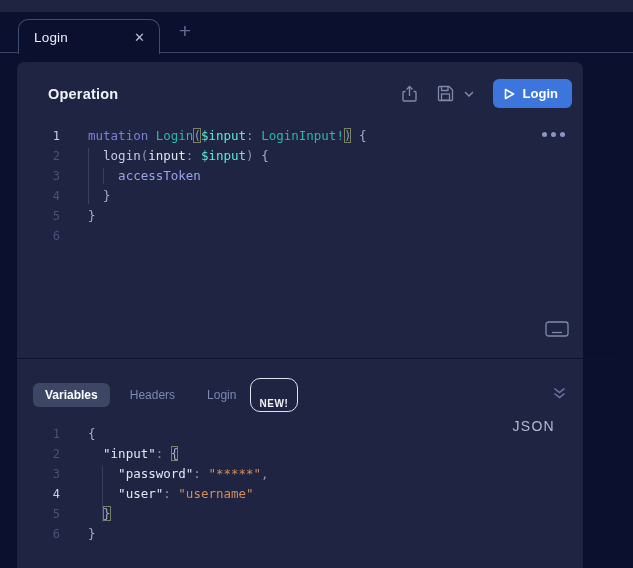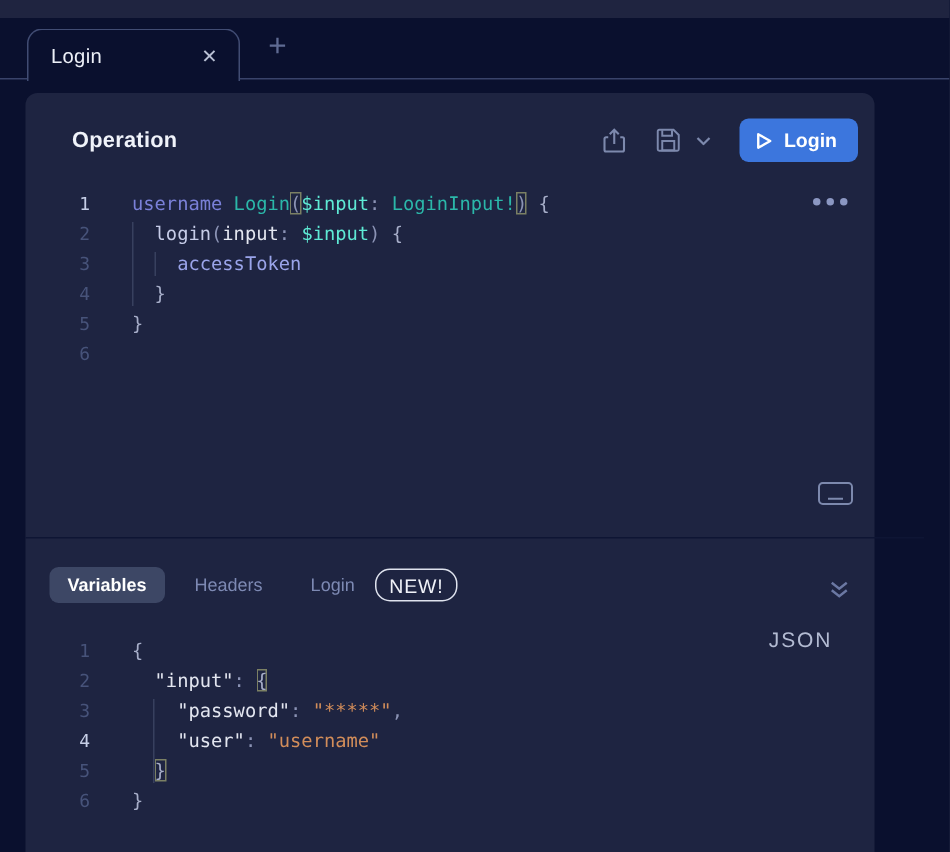--- a/index.html
+++ b/index.html
@@ -72,22 +72,22 @@
   .kbd-shortcuts { position:absolute; right:12px; top:257px; color:#7d89ad; cursor:pointer;
                    display:flex; padding:2px; }
 
   .panel-divider { position:absolute; left:0; top:296px; width:599px; height:1px; background:#0e1534; }
 
   
   .bottom-tabs { position:absolute; left:16px; top:316px; display:flex; align-items:center; gap:8px; }
   .btab { font-size:12px; color:#7d89b3; padding:5px 12px; cursor:pointer; }
   .btab.active { background:#3d4765; color:#ffffff; font-weight:bold; border-radius:6px; }
   .new-badge { border:1px solid #dfe3ee; border-radius:10px; color:#f0f2f8;
-               font-size:13px; font-weight:normal; letter-spacing:.6px;
-               padding:3px 8px 2px; margin-left:2px; }
+               font-size:10px; font-weight:bold; letter-spacing:.6px;
+               padding:19px 8px 2px; margin-left:2px; }
   .collapse-btn { position:absolute; right:14px; top:322px; color:#6b78a3; cursor:pointer;
                   display:flex; padding:2px; }
   .mode-label { position:absolute; right:28px; top:356px; font-size:14px; color:#b3bbd2;
                 letter-spacing:1.3px; }
 </style>
 </head>
 <body>
 
 <div class="top-strip"></div>
 
@@ -134,21 +134,21 @@
     </button>
   </div>
 
   <div class="ellipsis-menu">
     <i></i>
       <i></i>
       <i></i>
   </div>
 
   <div class="editor editor-operation">
-      <div class="code-line"><span class="gutter active">1</span><span class="code"><span class="tk-keyword">username </span><span class="tk-def">Login</span><span class="tk-punct boxed">(</span><span class="tk-variable">$input</span><span class="tk-punct">: </span><span class="tk-type">LoginInput!</span><span class="tk-punct boxed">)</span><span class="tk-brace"> {</span></span></div>
+      <div class="code-line"><span class="gutter active">1</span><span class="code"><span class="tk-keyword">mutation </span><span class="tk-def">Login</span><span class="tk-punct boxed">(</span><span class="tk-variable">$input</span><span class="tk-punct">: </span><span class="tk-type">LoginInput!</span><span class="tk-punct boxed">)</span><span class="tk-brace"> {</span></span></div>
       <div class="code-line"><span class="gutter">2</span><span class="code"><span class="tk-field">  login</span><span class="tk-punct">(</span><span class="tk-key">input</span><span class="tk-punct">: </span><span class="tk-variable">$input</span><span class="tk-punct">)</span><span class="tk-brace"> {</span></span></div>
       <div class="code-line"><span class="gutter">3</span><span class="code"><span class="tk-prop">    accessToken</span></span></div>
       <div class="code-line"><span class="gutter">4</span><span class="code"><span class="tk-brace">  }</span></span></div>
       <div class="code-line"><span class="gutter">5</span><span class="code"><span class="tk-brace">}</span></span></div>
       <div class="code-line"><span class="gutter">6</span><span class="code"></span></div>
     </div>
 
   <div class="indent-guide" style="left:71px; top:86px;  height:56px;"></div>
   <div class="indent-guide" style="left:86px; top:106px; height:16px;"></div>
 

